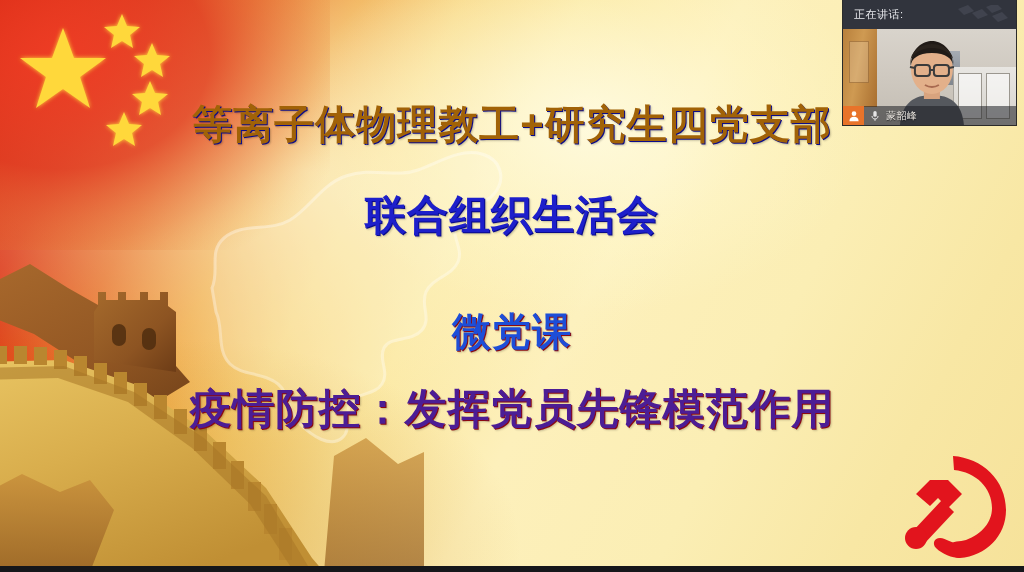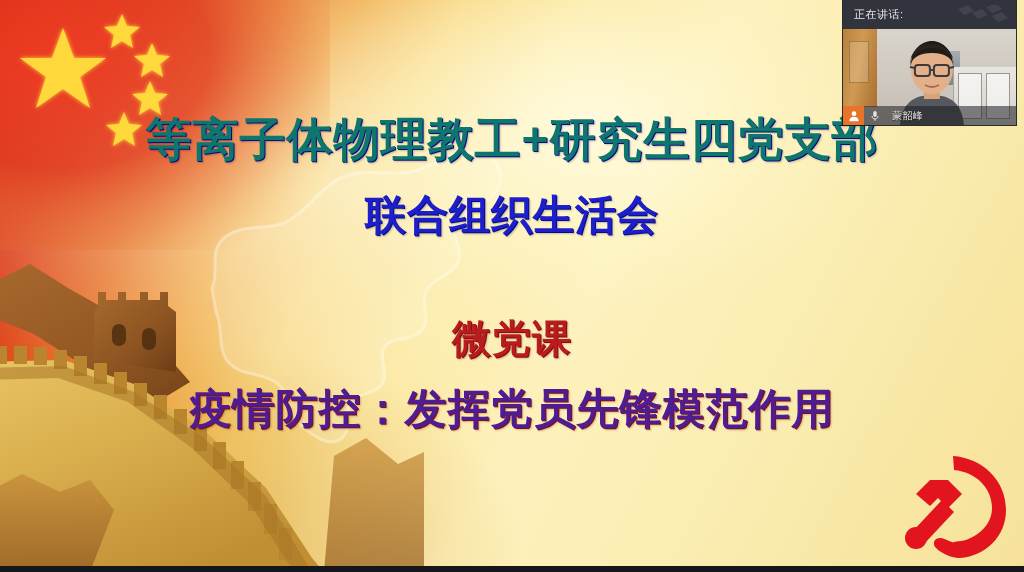--- a/index.html
+++ b/index.html
@@ -100,39 +100,38 @@
   .ln {
     position: absolute;
     width: 100%;
     text-align: center;
     white-space: nowrap;
     font-weight: bold;
     letter-spacing: 1px;
   }
   .title-main {
     top: 97px;
-    font-size: 46px;
-    color: #0f766e;
+    font-size: 40px;
+    color: #a16207;
     text-shadow:
       1px 1px 0 #0b0b8a,
       2px 2px 2px rgba(0,0,0,0.22);
-    margin-top: 12px;
   }
   .title-sub {
     top: 188px;
     font-size: 41px;
     color: #1d1fcb;
     text-shadow:
       1px 1px 0 #0b0b8a,
       2px 2px 2px rgba(0,0,0,0.22);
   }
   .title-lesson {
-    top: 312px;
+    top: 305px;
     font-size: 39px;
-    color: #b91c1c;
+    color: #1d4ed8;
     text-shadow:
       1px 1px 0 #8c0a10,
       2px 2px 2px rgba(0,0,0,0.2);
   }
   .title-topic {
     top: 381px;
     font-size: 42px;
     color: #4c1d95;
     text-shadow:
       1px 1px 0 #8c0a10,
@@ -258,21 +257,21 @@
     display: flex;
     align-items: center;
     justify-content: center;
     flex: 0 0 auto;
     margin-left: 2px;
   }
   .vp-name {
     color: #f0ece6;
     font-size: 10px;
     letter-spacing: .4px;
-    margin-left: 8px;
+    margin-left: 2px;
     text-shadow: 0 1px 1px rgba(0,0,0,.7);
   }
 
   
   .edge-top, .edge-bottom {
     position: absolute;
     left: 0;
     width: 100%;
     pointer-events: none;
   }

